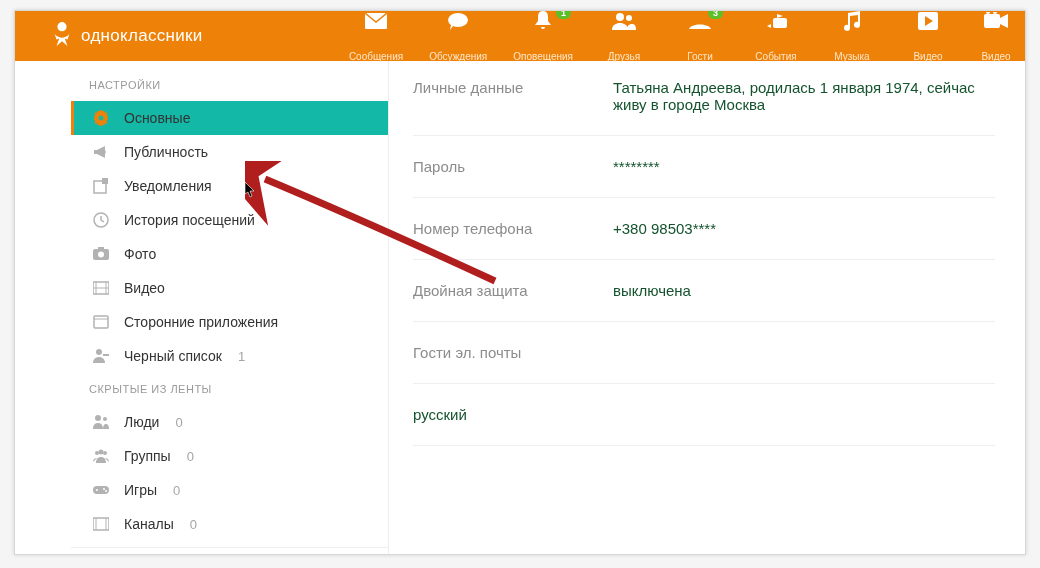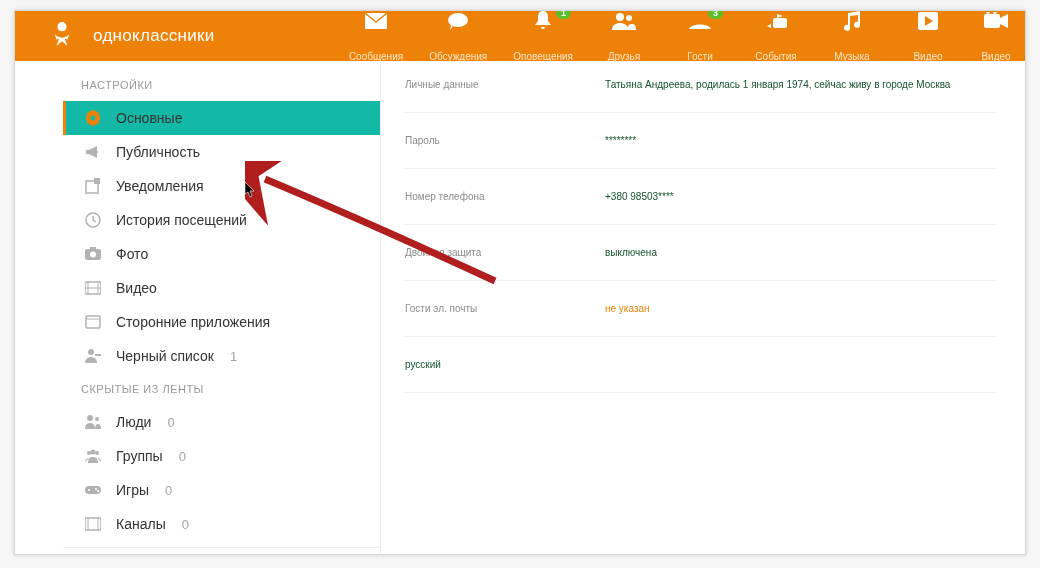--- a/index.html
+++ b/index.html
@@ -24,36 +24,36 @@
   .hdr {
     background: #ee8208;
     height: 50px;
     display: flex;
     align-items: center;
     padding: 0 12px 0 36px;
     color: #fff;
   }
   .logo-wrap { display: flex; align-items: center; gap: 8px; }
   .logo-wrap svg { width: 22px; height: 30px; fill: #fff; }
-  .brand { font-size: 17px; font-weight: 500; letter-spacing: .3px; margin-left: 12px; }
+  .brand { font-size: 17px; font-weight: 500; letter-spacing: .3px; }
   .nav { margin-left: auto; display: flex; gap: 26px; align-items: flex-start; }
   .nav-item {
     display: flex; flex-direction: column; align-items: center;
     font-size: 10px; color: #ffe6c9; cursor: pointer; position: relative;
     min-width: 50px;
   }
   .nav-item .ico { height: 20px; display: flex; align-items: center; justify-content: center; }
   .nav-item .lbl { margin-top: 20px; }
   .badge {
     position: absolute; top: -4px; right: 2px;
     background: #5cbf2a; color: #fff; font-size: 9px;
     border-radius: 8px; padding: 1px 5px; font-weight: bold;
   }
   
-  .body { display: flex; height: calc(100% - 50px); }
+  .body { display: flex; height: calc(100% - 50px); margin-left: 8px; }
   .sidebar {
     width: 318px; border-right: 1px solid #eee;
     padding-top: 8px; background: #fff;
     margin-left: 48px;
   }
   .sb-heading {
     font-size: 11px; color: #9a9a9a; letter-spacing: .5px;
     padding: 10px 18px 10px 18px;
   }
   .sb-item {
@@ -65,21 +65,21 @@
   .sb-item.active { border-left-color: #ee8208; background: #14b8a6; }
   .sb-item.active .sb-ico svg { fill: #ee8208; stroke: #ee8208; }
   .sb-ico { width: 18px; height: 18px; display: flex; align-items: center; justify-content: center; color: #b2b2b2; }
   .sb-ico svg { width: 16px; height: 16px; fill: #b2b2b2; }
   .sb-count { color: #a5a5a5; font-size: 13px; margin-left: 2px; }
   .sb-sep { height: 1px; background: #eee; margin: 6px 0; }
   
   .main { flex: 1; padding: 10px 30px 0 24px; overflow-y: auto; }
   .row {
     display: flex; padding: 22px 0;
-    border-bottom: 1px solid #efefef; font-size: 10px;
+    border-bottom: 1px solid #efefef; font-size: 15px;
   }
   .row:first-child { padding-top: 8px; }
   .row .k { width: 200px; color: #8c8c8c; }
   .row .v { color: #14532d; flex: 1; }
   .row .v.warn { color: #ee8208; }
   
   .arrow {
     position: absolute; left: 230px; top: 150px; pointer-events: none;
   }
   .cursor {
@@ -334,21 +334,20 @@
       <div class="row">
         <div class="k">Номер телефона</div>
         <div class="v">+380 98503****</div>
       </div>
       <div class="row">
         <div class="k">Двойная защита</div>
         <div class="v">выключена</div>
       </div>
       <div class="row">
         <div class="k">Гости эл. почты</div>
-        <div class="v warn">не указан</div>
       </div>
       <div class="row">
         <div class="v">русский</div>
       </div>
     </div>
   </div>
 
   <svg class="arrow" width="260" height="130">
     <defs>
         <marker id="ah" markerWidth="14" markerHeight="14" refX="3" refY="6" orient="auto">

